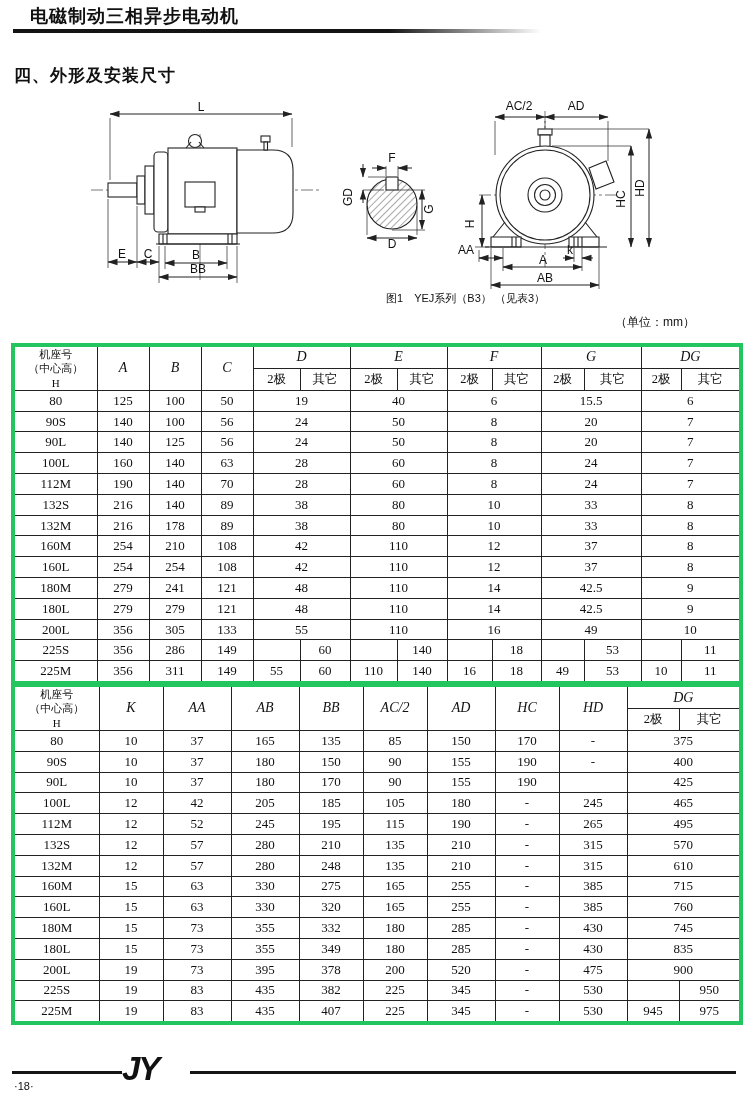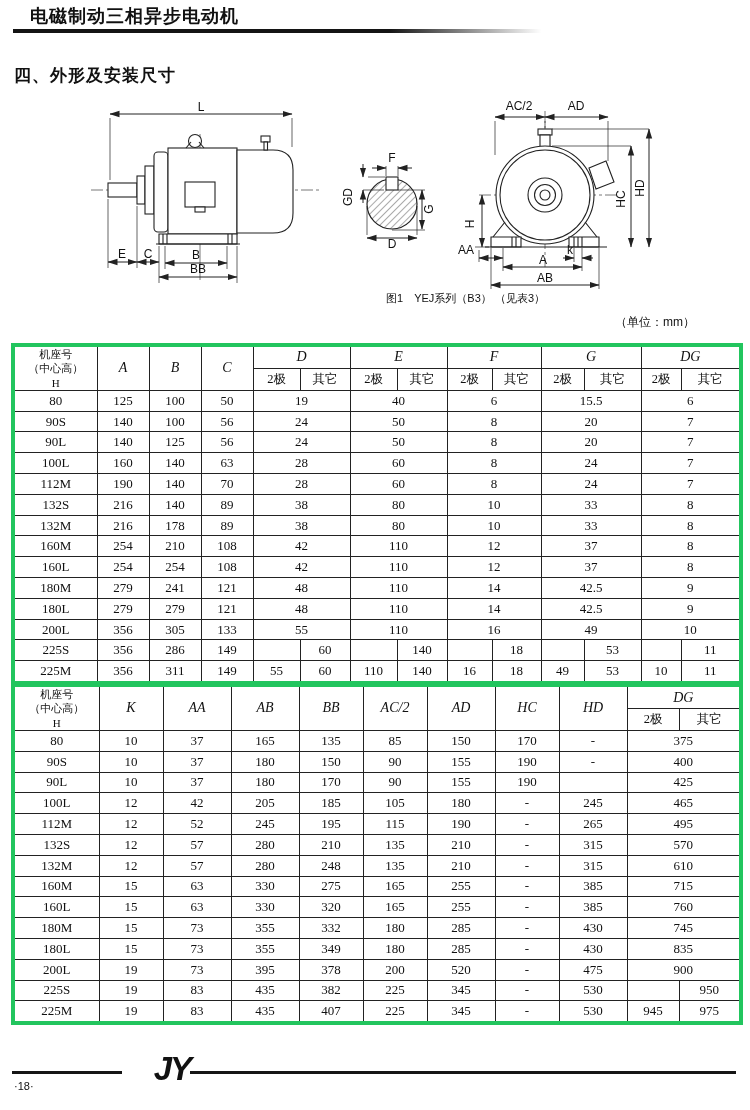--- a/index.html
+++ b/index.html
@@ -16,21 +16,21 @@
   table.t{border-collapse:collapse;table-layout:fixed;width:728px;border:4px solid #22c55e;background:#fff;}
   table.t th,table.t td{border:1px solid #222;text-align:center;vertical-align:middle;padding:0;
     font-family:"Liberation Serif",serif;font-size:13px;font-weight:normal;color:#111;height:19.8px;overflow:hidden;white-space:nowrap;}
   table.t thead th{font-size:12.5px;}
   table.t .it{font-style:italic;font-size:14px;font-family:"Liberation Serif",serif;}
   .frame-th div{font-size:11px;line-height:1.3;}
   #t2{margin-top:-2px;}
   svg text{font-family:"Liberation Sans",sans-serif;font-size:12px;fill:#111;}
   #footer-line-left{left:12px;top:1071px;width:110px;height:3px;background:#151515;}
   #footer-line-right{left:190px;top:1071px;width:546px;height:3px;background:#151515;}
-  #logo{left:122px;top:1050px;width:68px;text-align:right;font-size:33px;font-weight:900;font-style:italic;letter-spacing:-2px;}
+  #logo{left:122px;top:1050px;width:68px;text-align:left;font-size:33px;font-weight:900;font-style:italic;letter-spacing:-2px;}
   #page-number{left:14px;top:1080px;font-size:11px;}
 </style>
 </head>
 <body>
 
 <div class="abs" id="header-title">电磁制动三相异步电动机</div>
 <div class="abs" id="header-rule"></div>
 <div class="abs" id="section-title">四、外形及安装尺寸</div>
 
 <svg class="abs" style="left:85px;top:100px" width="240" height="190" viewBox="0 0 240 190">

